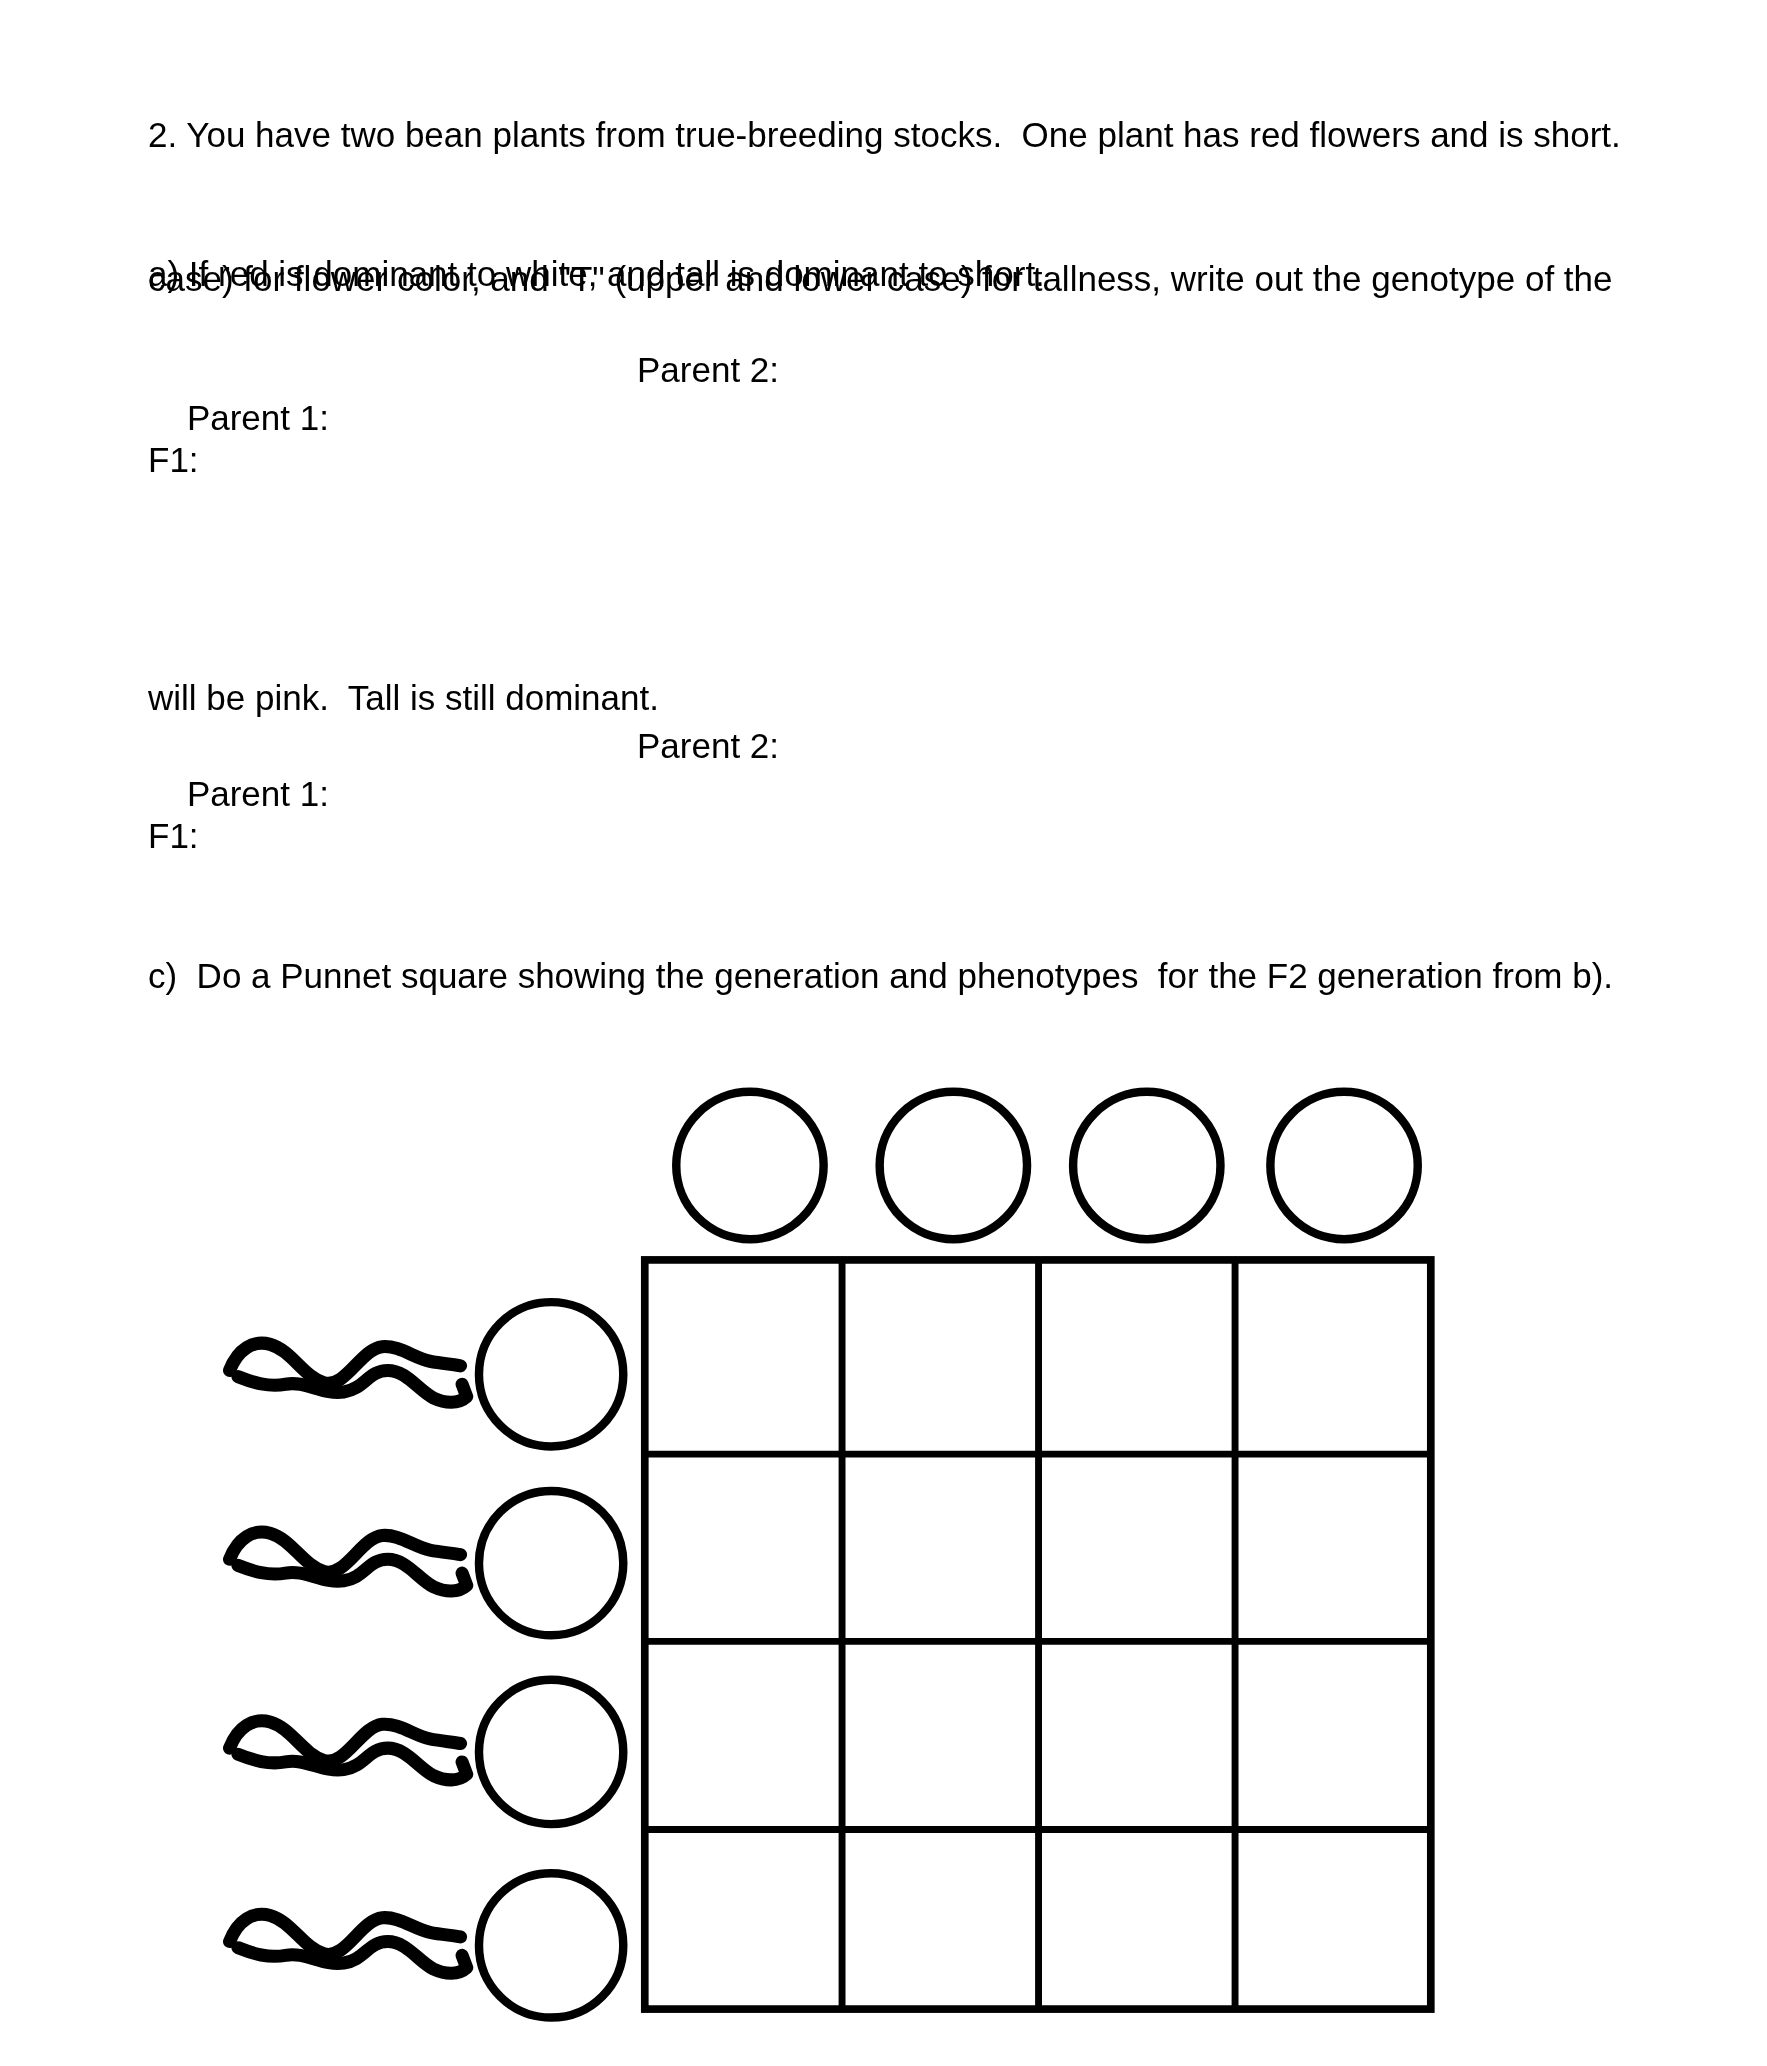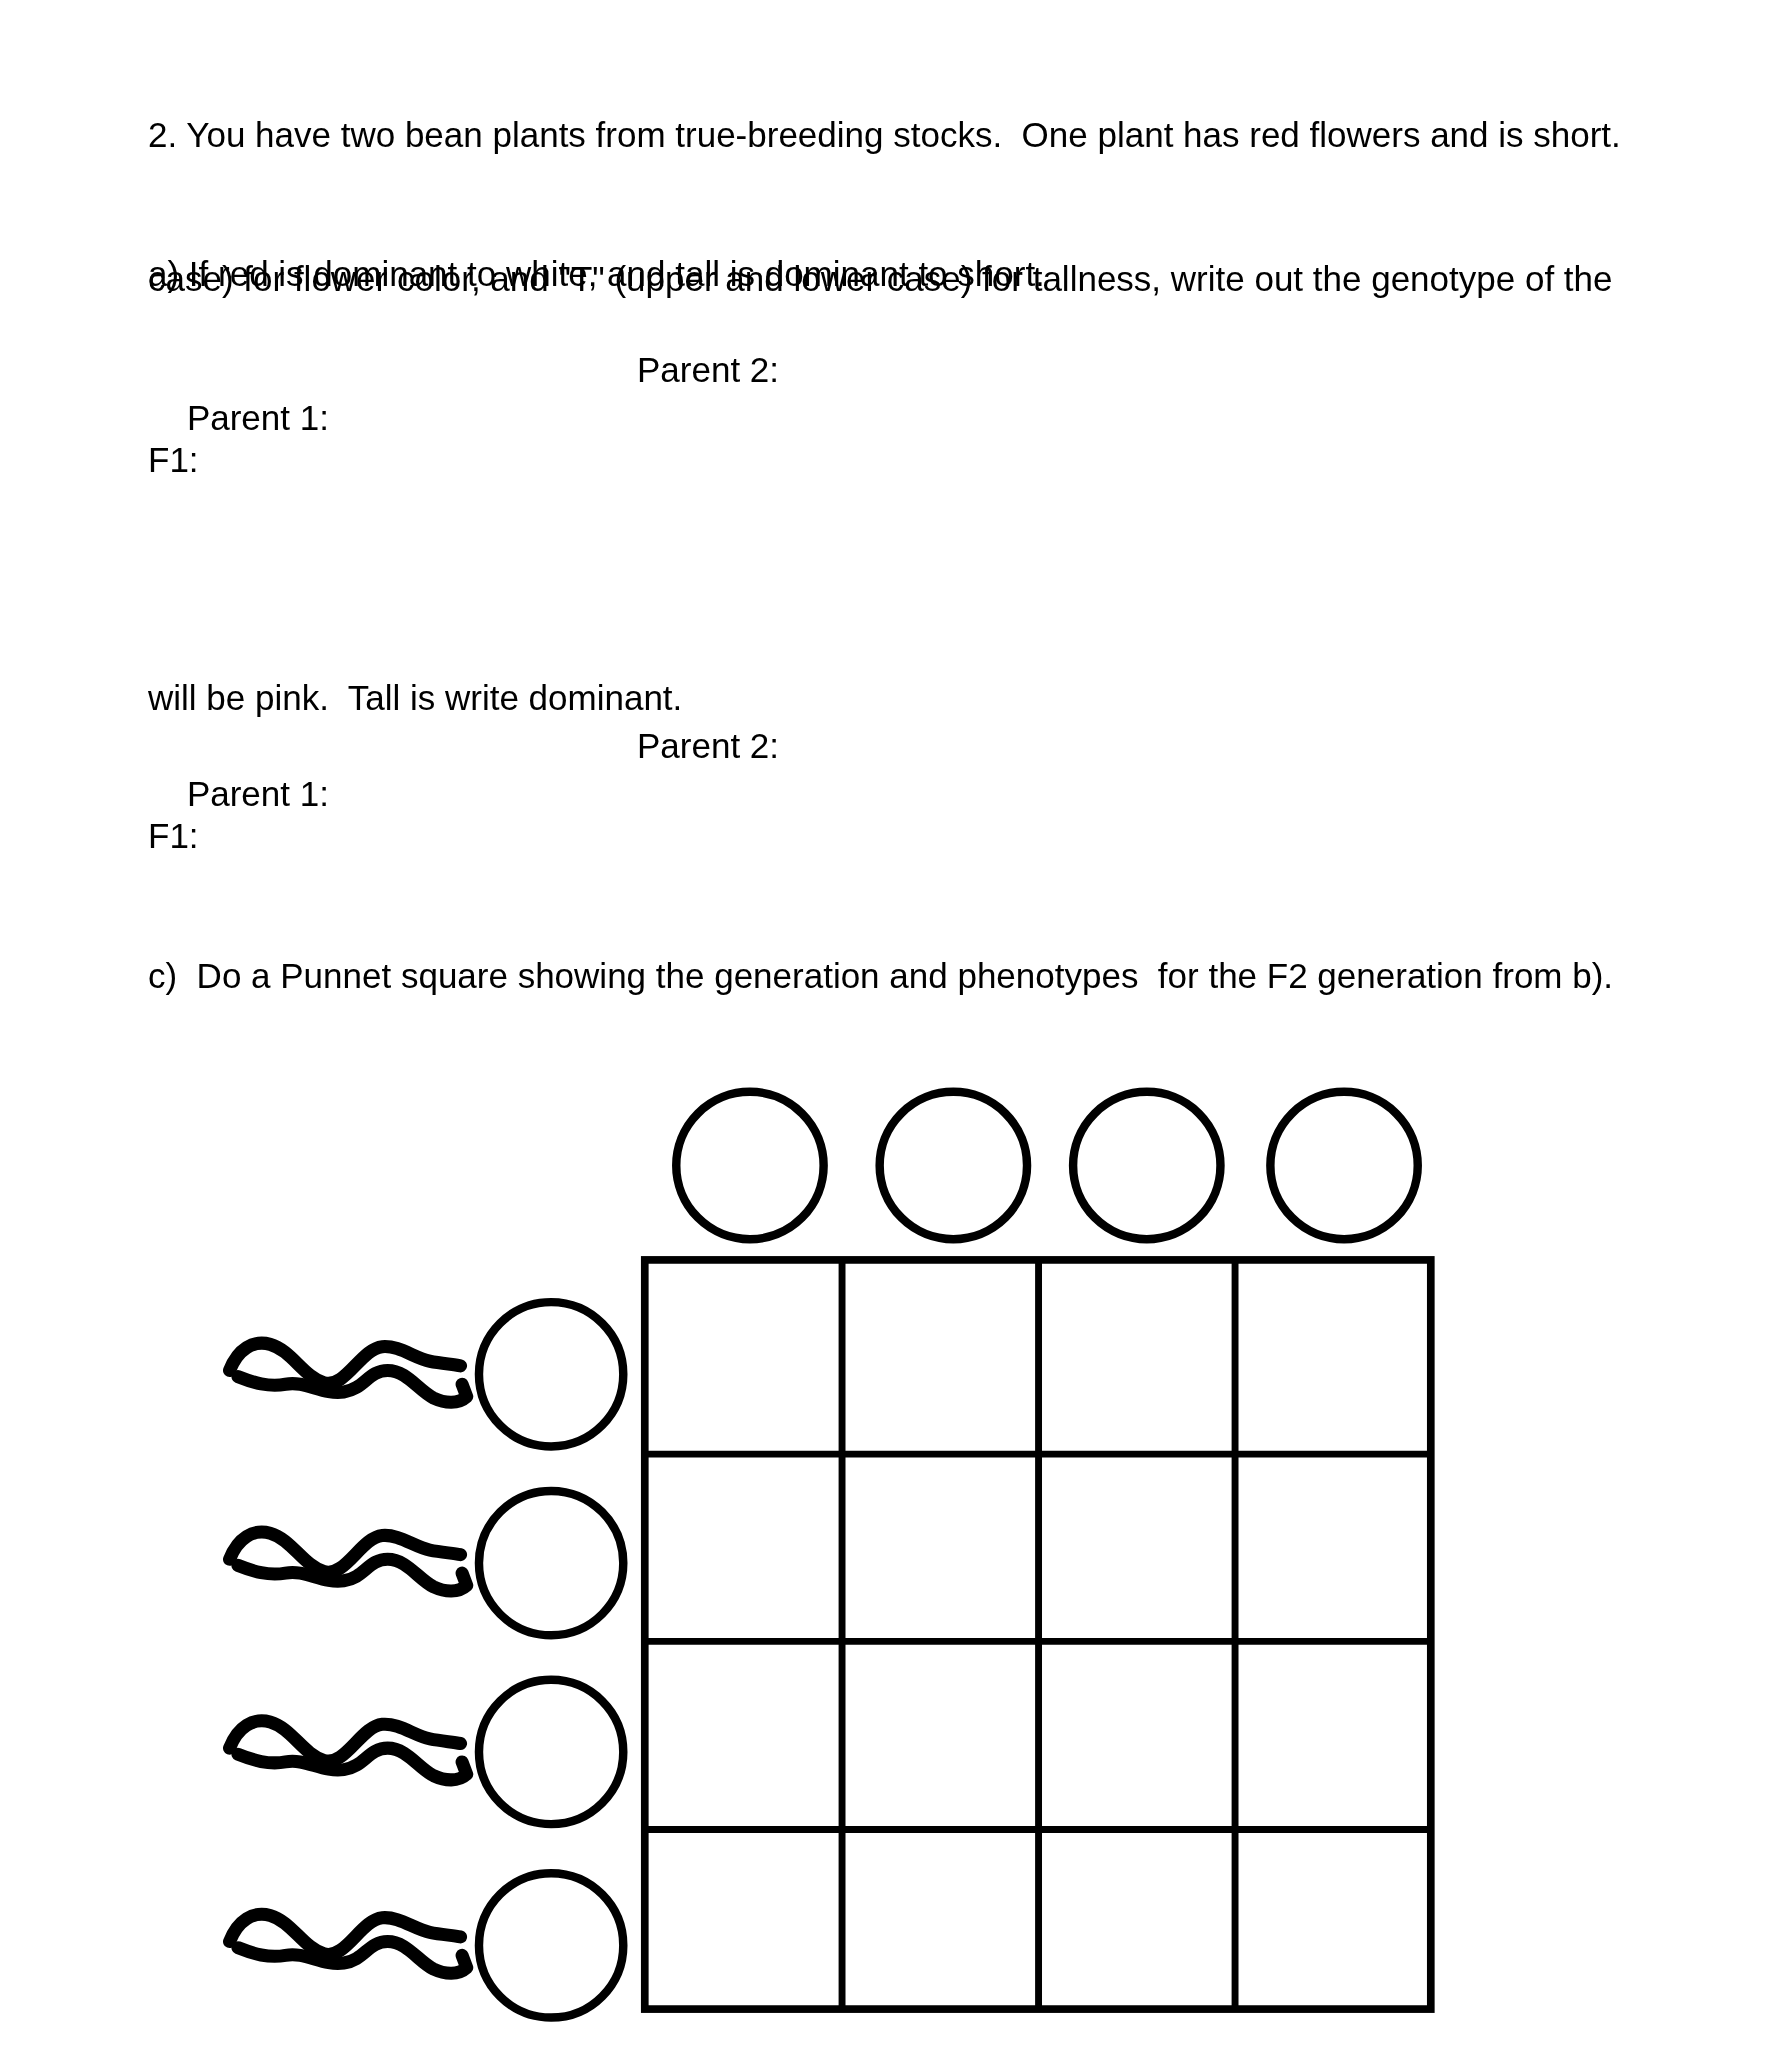--- a/index.html
+++ b/index.html
@@ -32,21 +32,21 @@
   </div>
 
   <div class="txt" style="top:250px">a) If red is dominant to white, and tall is dominant to short.</div>
   <div class="txt" style="top:346px">
     <span>Parent 1:</span>
     <span class="parent2">Parent 2:</span>
   </div>
   <div class="txt" style="top:436px">F1:</div>
 
   <div class="txt" style="top:578px">
-    <div>will be pink.  Tall is write dominant.</div>
+    <div>will be pink.  Tall is still dominant.</div>
   </div>
   <div class="txt" style="top:722px">
     <span>Parent 1:</span>
     <span class="parent2">Parent 2:</span>
   </div>
   <div class="txt" style="top:812px">F1:</div>
 
   <div class="txt" style="top:952px">c)  Do a Punnet square showing the generation and phenotypes  for the F2 generation from b).</div>
 
   <svg class="diagram" viewBox="0 1380 2302 1311">

